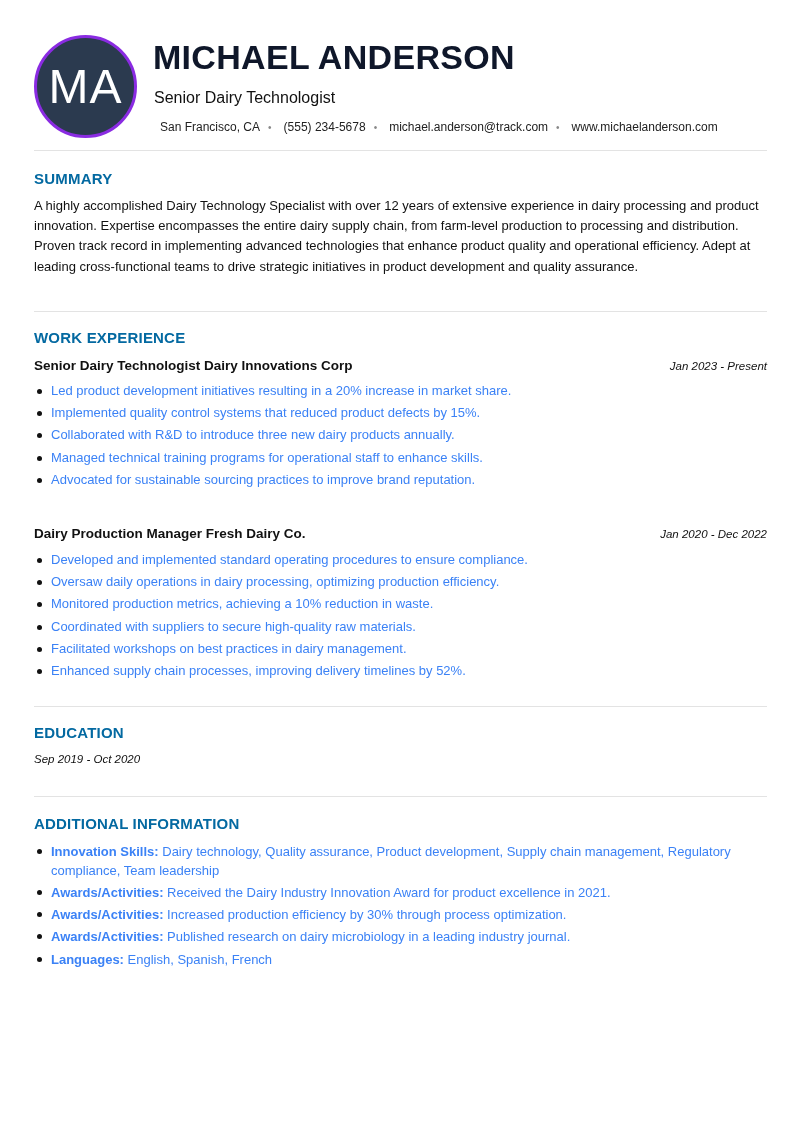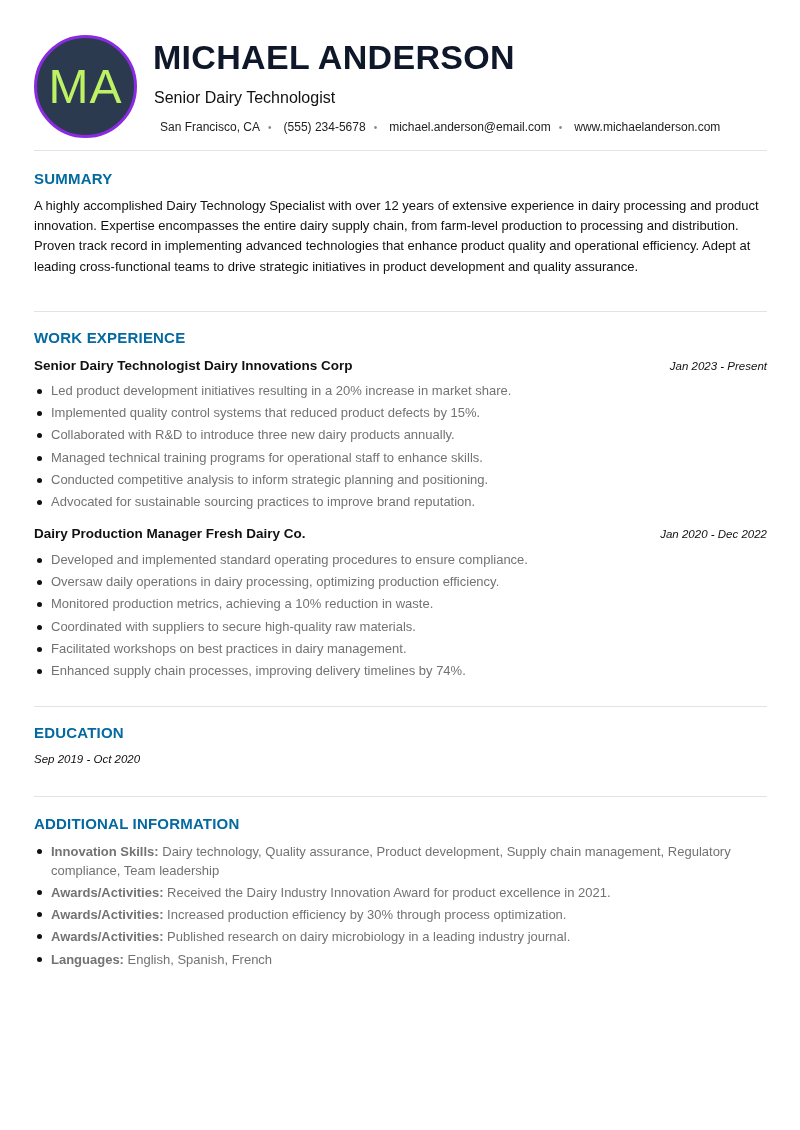--- a/index.html
+++ b/index.html
@@ -14,21 +14,21 @@
 
     
     .header { position: relative; height: 150px; }
     .avatar {
       position: absolute; left: 0; top: 35px;
       width: 103px; height: 103px; border-radius: 50%;
       background: #2b3a4f; border: 3px solid #8a2be2;
       display: flex; align-items: center; justify-content: center;
     }
     .avatar span {
-      color: #bef264; font-size: 48px; font-weight: 400; letter-spacing: 1px;
+      color: #ffffff; font-size: 48px; font-weight: 400; letter-spacing: 1px;
       font-family: "Liberation Sans", sans-serif;
     }
     .name {
       position: absolute; left: 119px; top: 38px;
       font-size: 34px; font-weight: 700; color: #0f172a; letter-spacing: 0.3px;
     }
     .title {
       position: absolute; left: 120px; top: 89px;
       font-size: 16px; color: #111;
     }
@@ -50,21 +50,21 @@
     }
     .job-head {
       position: absolute; left: 0; width: 733px;
       display: flex; justify-content: space-between; align-items: baseline; gap: 37px;
     }
     .job-title { font-size: 13.5px; font-weight: 700; color: #111; }
     .job-date { font-size: 11.5px; font-style: italic; color: #111; }
     .bullets { position: absolute; left: 0; width: 733px; list-style: none; }
     .bullets li {
       position: relative; padding-left: 17px;
-      font-size: 13px; line-height: 22.2px; color: #737373;
+      font-size: 13px; line-height: 22.2px; color: #3b82f6;
     }
     .bullets li::before {
       content: ""; position: absolute; left: 3px; top: 9px;
       width: 5px; height: 5px; border-radius: 50%; background: #111;
     }
     .add-list li { line-height: 19px; margin-bottom: 3px; }
     .add-list li::before { top: 7px; }
     .add-list li b { font-weight: 700; }
   </style>
 </head>
@@ -76,21 +76,21 @@
     <div class="avatar">
       <span>MA</span>
     </div>
     <div class="name">MICHAEL ANDERSON</div>
     <div class="title">Senior Dairy Technologist</div>
     <div class="contact">
       <span>San Francisco, CA</span>
       <span class="sep">•</span>
       <span>(555) 234-5678</span>
       <span class="sep">•</span>
-      <span>michael.anderson@email.com</span>
+      <span>michael.anderson@track.com</span>
       <span class="sep">•</span>
       <span>www.michaelanderson.com</span>
     </div>
   </div>
 
   <div class="divider" style="top:150px"></div>
 
   <div class="section-title" style="top:170px">SUMMARY</div>
   <div class="para" style="top:196px">A highly accomplished Dairy Technology Specialist with over 12 years of extensive experience in dairy processing and product innovation. Expertise encompasses the entire dairy supply chain, from farm-level production to processing and distribution. Proven track record in implementing advanced technologies that enhance product quality and operational efficiency. Adept at leading cross-functional teams to drive strategic initiatives in product development and quality assurance.</div>
 
@@ -100,35 +100,34 @@
 
   <div class="job-head" style="top:358px">
     <span class="job-title">Senior Dairy Technologist  Dairy Innovations Corp</span>
     <span class="job-date">Jan 2023 - Present</span>
   </div>
   <ul class="bullets" style="top:380px">
     <li>Led product development initiatives resulting in a 20% increase in market share.</li>
     <li>Implemented quality control systems that reduced product defects by 15%.</li>
     <li>Collaborated with R&amp;D to introduce three new dairy products annually.</li>
     <li>Managed technical training programs for operational staff to enhance skills.</li>
-    <li>Conducted competitive analysis to inform strategic planning and positioning.</li>
     <li>Advocated for sustainable sourcing practices to improve brand reputation.</li>
   </ul>
 
   <div class="job-head" style="top:526px">
     <span class="job-title">Dairy Production Manager  Fresh Dairy Co.</span>
     <span class="job-date">Jan 2020 - Dec 2022</span>
   </div>
   <ul class="bullets" style="top:549px">
     <li>Developed and implemented standard operating procedures to ensure compliance.</li>
     <li>Oversaw daily operations in dairy processing, optimizing production efficiency.</li>
     <li>Monitored production metrics, achieving a 10% reduction in waste.</li>
     <li>Coordinated with suppliers to secure high-quality raw materials.</li>
     <li>Facilitated workshops on best practices in dairy management.</li>
-    <li>Enhanced supply chain processes, improving delivery timelines by 74%.</li>
+    <li>Enhanced supply chain processes, improving delivery timelines by 52%.</li>
   </ul>
 
   <div class="divider" style="top:706px"></div>
 
   <div class="section-title" style="top:724px">EDUCATION</div>
   <div class="job-head" style="top:753px">
     <span class="job-date">Sep 2019 - Oct 2020</span>
   </div>
 
   <div class="divider" style="top:796px"></div>

